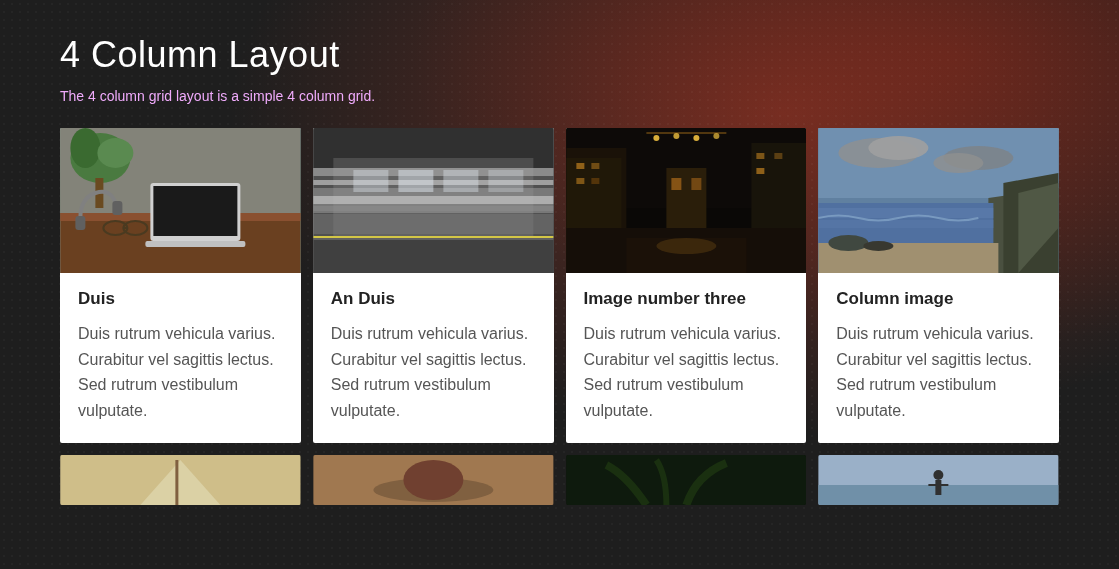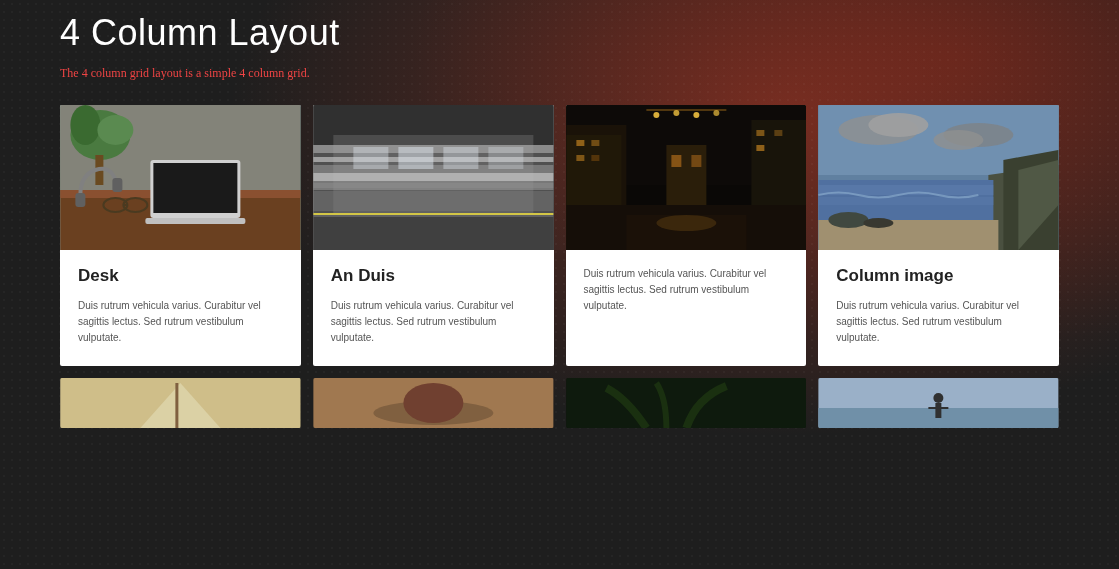--- a/index.html
+++ b/index.html
@@ -36,36 +36,36 @@
       left: 0;
       right: 0;
       bottom: 0;
       background-image: radial-gradient(rgba(255,255,255,0.03) 1px, transparent 1px);
       background-size: 8px 8px;
     }
 
     .page-content {
       position: relative;
       z-index: 1;
-      padding: 12px 60px 20px 60px;
+      padding: 34px 60px 20px 60px;
     }
 
     .page-title {
       color: #ffffff;
       font-size: 36px;
       font-weight: 300;
       font-family: Arial, sans-serif;
       margin-bottom: 12px;
       letter-spacing: 0.5px;
     }
 
     .page-subtitle {
-      color: #ef4444;
-      font-size: 12px;
-      font-family: Liberation Serif, serif;
+      color: #f0abfc;
+      font-size: 14px;
+      font-family: Liberation Sans, sans-serif;
       margin-bottom: 24px;
       font-weight: 300;
     }
 
     .grid-container {
       display: grid;
       grid-template-columns: repeat(4, 1fr);
       gap: 12px;
     }
 
@@ -91,21 +91,21 @@
 
     .card-title {
       font-size: 17px;
       font-weight: 600;
       color: #222222;
       font-family: Arial, sans-serif;
       margin-bottom: 12px;
     }
 
     .card-text {
-      font-size: 10px;
+      font-size: 16px;
       color: #555555;
       font-family: Arial, sans-serif;
       line-height: 1.6;
     }
 
     
     .img-desk {
       background: linear-gradient(135deg, #8a9a8a 0%, #6a7a6a 30%, #4a5a5a 60%, #3a4a3a 100%);
       position: relative;
     }
@@ -174,21 +174,21 @@
           <ellipse cx="55" cy="100" rx="12" ry="7" fill="none" stroke="#4a3a20" stroke-width="2"></ellipse>
           <ellipse cx="75" cy="100" rx="12" ry="7" fill="none" stroke="#4a3a20" stroke-width="2"></ellipse>
           <line x1="67" y1="100" x2="63" y2="100" stroke="#4a3a20" stroke-width="2"></line>
 
           <path d="M 20 90 Q 20 70 35 65 Q 50 60 55 75" fill="none" stroke="#808080" stroke-width="4"></path>
           <rect x="15" y="88" width="10" height="14" rx="3" fill="#606060"></rect>
           <rect x="52" y="73" width="10" height="14" rx="3" fill="#606060"></rect>
         </svg>
       </div>
       <div class="card-body">
-        <h3 class="card-title">Desk</h3>
+        <h3 class="card-title">Duis</h3>
         <p class="card-text">Duis rutrum vehicula varius. Curabitur vel sagittis lectus. Sed rutrum vestibulum vulputate.</p>
       </div>
     </div>
 
     <div class="card">
       <div class="card-image img-train">
         <svg viewBox="0 0 240 145" xmlns="http://www.w3.org/2000/svg" width="100%" height="100%">
           <rect width="240" height="145" fill="#505050"></rect>
 
           <rect x="0" y="0" width="240" height="40" fill="#303030"></rect>
@@ -248,20 +248,21 @@
 
           <rect x="60" y="110" width="120" height="35" fill="#201408" opacity="0.6"></rect>
           <ellipse cx="120" cy="118" rx="30" ry="8" fill="#c08020" opacity="0.2"></ellipse>
 
           <rect x="100" y="40" width="40" height="60" fill="#2a1e0a"></rect>
           <rect x="105" y="50" width="10" height="12" fill="#e08820" opacity="0.5"></rect>
           <rect x="125" y="50" width="10" height="12" fill="#e08820" opacity="0.4"></rect>
         </svg>
       </div>
       <div class="card-body">
+        <h3 class="card-title">Image number three</h3>
         <p class="card-text">Duis rutrum vehicula varius. Curabitur vel sagittis lectus. Sed rutrum vestibulum vulputate.</p>
       </div>
     </div>
 
     <div class="card">
       <div class="card-image img-beach">
         <svg viewBox="0 0 240 145" xmlns="http://www.w3.org/2000/svg" width="100%" height="100%">
 
           <rect width="240" height="145" fill="#6080a0"></rect>
           <rect width="240" height="70" fill="#7090b0"></rect>

